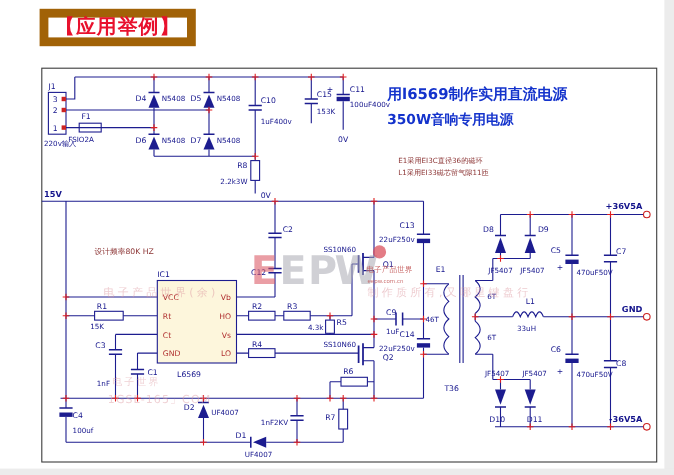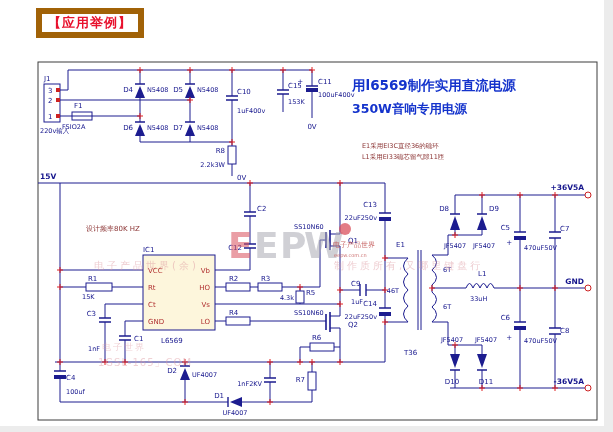--- a/index.html
+++ b/index.html
@@ -1,20 +1,20 @@
 <!DOCTYPE html>
 <html><head>
 <meta charset="utf-8">
 <style>
   html,body{margin:0;padding:0;}
   body{width:613px;height:432px;position:relative;background:#ffffff;font-family:"DejaVu Sans",sans-serif;overflow:hidden;}
   .edge-r{position:absolute;right:0;top:0;width:9px;height:432px;background:#ececec;}
   .edge-b{position:absolute;left:0;bottom:0;width:613px;height:6px;background:#ececec;}
-  .hdr{position:absolute;left:36px;top:8px;border:6px solid #a16207;color:#e8112d;font-weight:bold;
-       font-size:13px;line-height:16px;padding:1px 6px;letter-spacing:1px;background:#fff;z-index:5;}
+  .hdr{position:absolute;left:36px;top:8px;border:8px solid #a16207;color:#e8112d;font-weight:bold;
+       font-size:18px;line-height:16px;padding:1px 6px;letter-spacing:1px;background:#fff;z-index:5;}
   svg{position:absolute;left:0;top:0;}
   .w{stroke:#1c1c8f;stroke-width:1;fill:none;}
   .wk{stroke:#1c1c8f;stroke-width:1.6;fill:none;}
   .plate{stroke:#1c1c8f;stroke-width:1.4;fill:none;}
   .res{fill:none;stroke:#1c1c8f;stroke-width:1;}
   .sym{fill:#1c1c8f;stroke:none;}
   .jx{stroke:#e02020;stroke-width:1;fill:none;}
   .pad{fill:#cc2222;}
   .term{fill:#ffffff;stroke:#cc2222;stroke-width:1;}
   .border{fill:none;stroke:#3c3c3c;stroke-width:1;}

